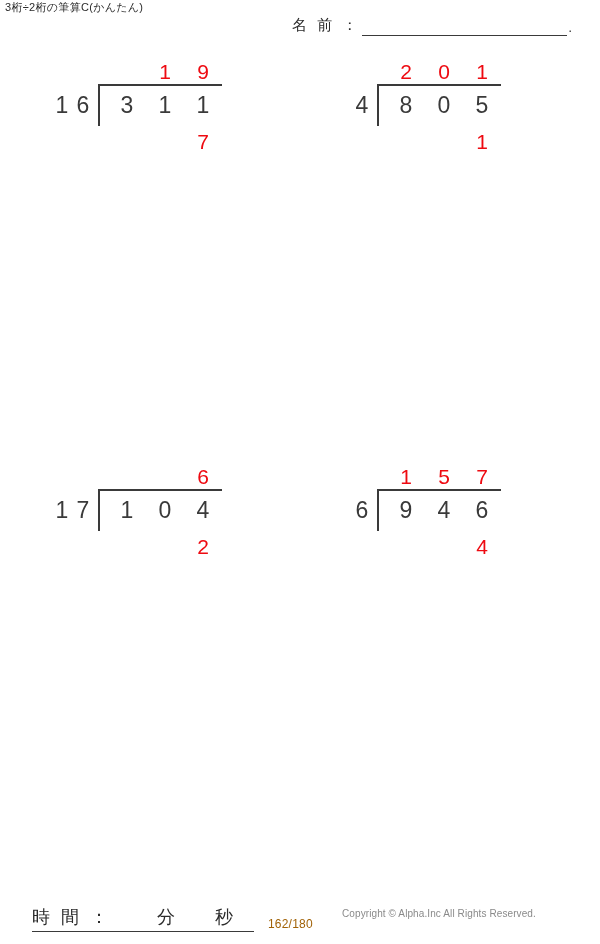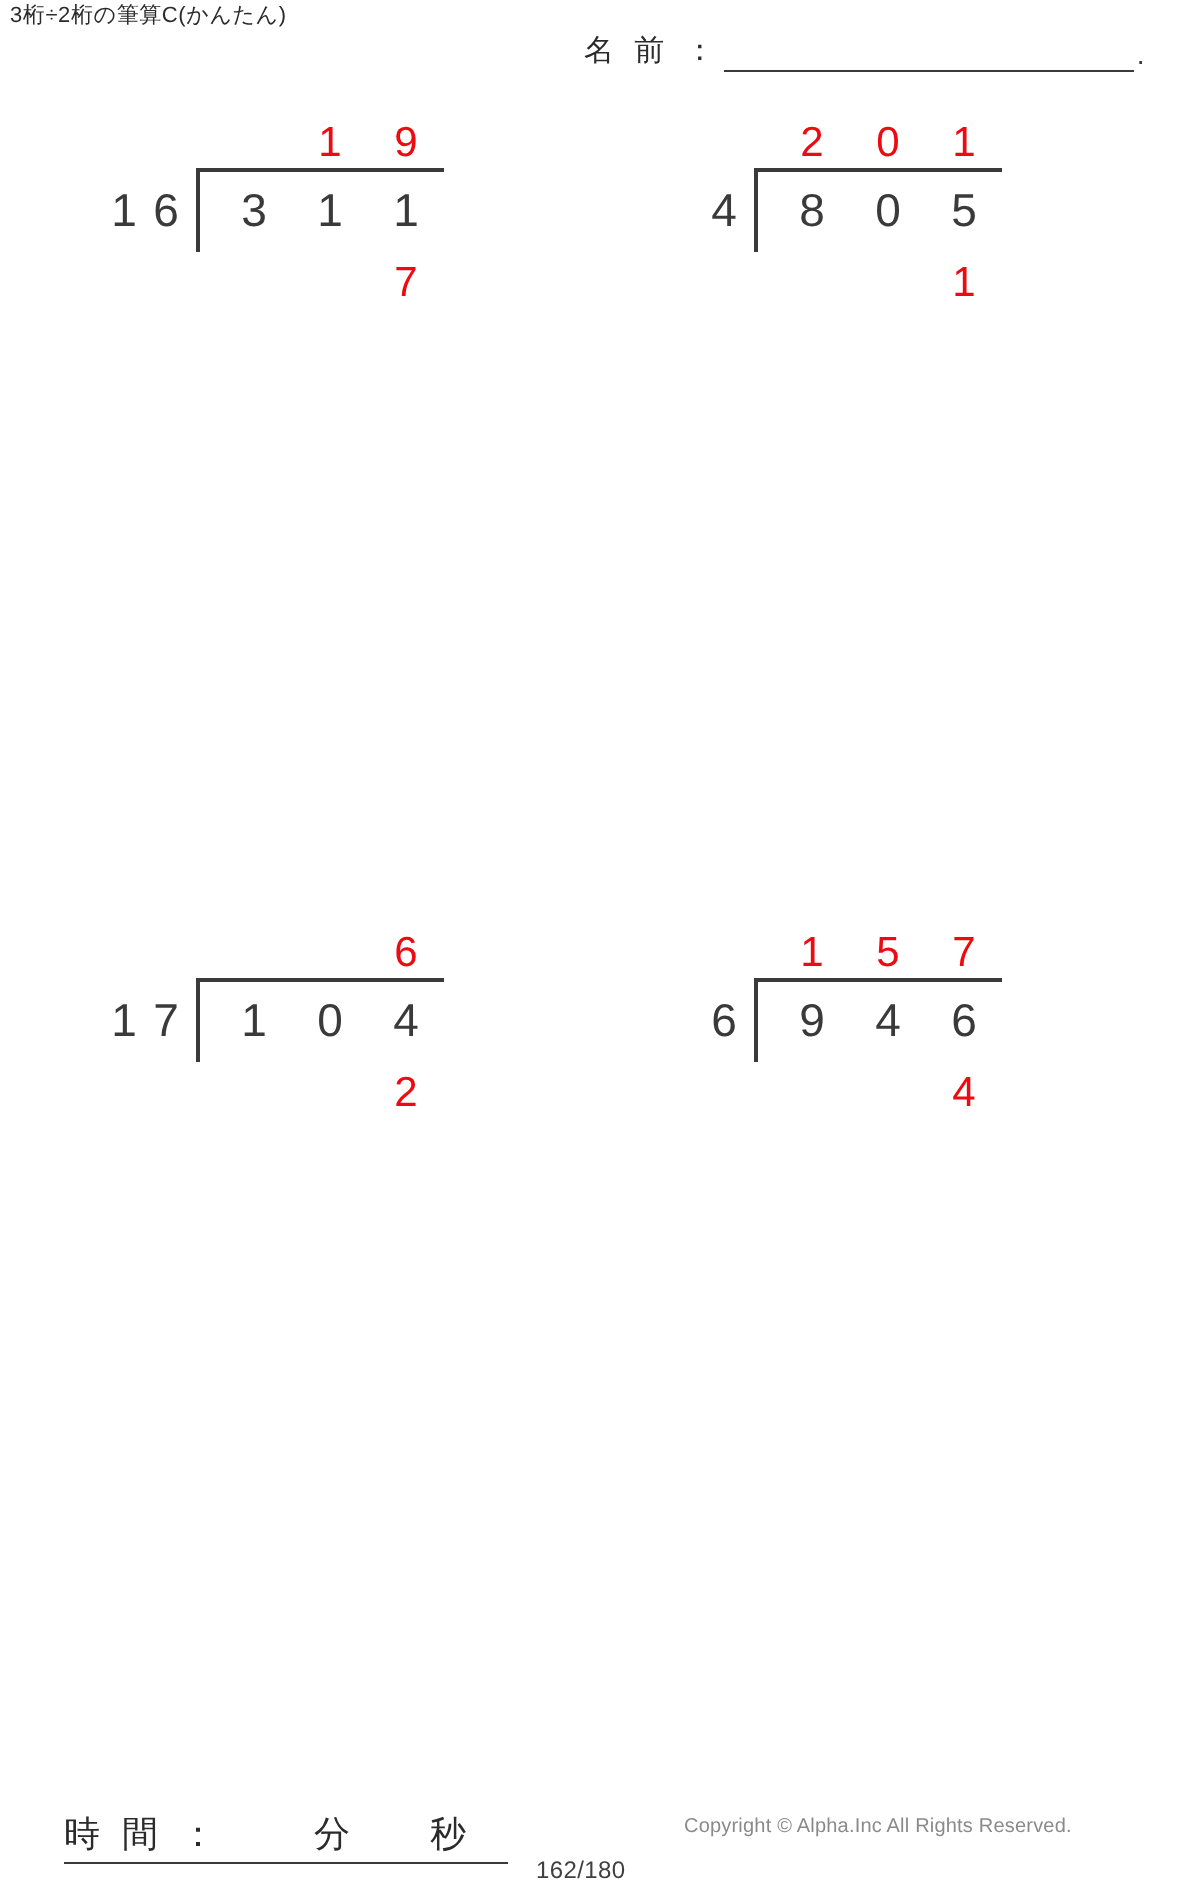--- a/index.html
+++ b/index.html
@@ -174,23 +174,23 @@
     color: #2b2b2b;
   }
   .time-gap-b { display: inline-block; width: 40px; }
   .time-unit-sec {
     font-size: 18px;
     color: #2b2b2b;
   }
   .page-number {
     position: absolute;
     left: 268px;
-    top: 28px;
+    top: 17px;
     font-size: 12px;
-    color: #404040;
+    color: #a16207;
     letter-spacing: 0.2px;
   }
   .copyright {
     position: absolute;
     left: 342px;
     top: 8px;
     font-size: 10px;
     color: #8a8a8a;
     letter-spacing: 0.1px;
     white-space: nowrap;

